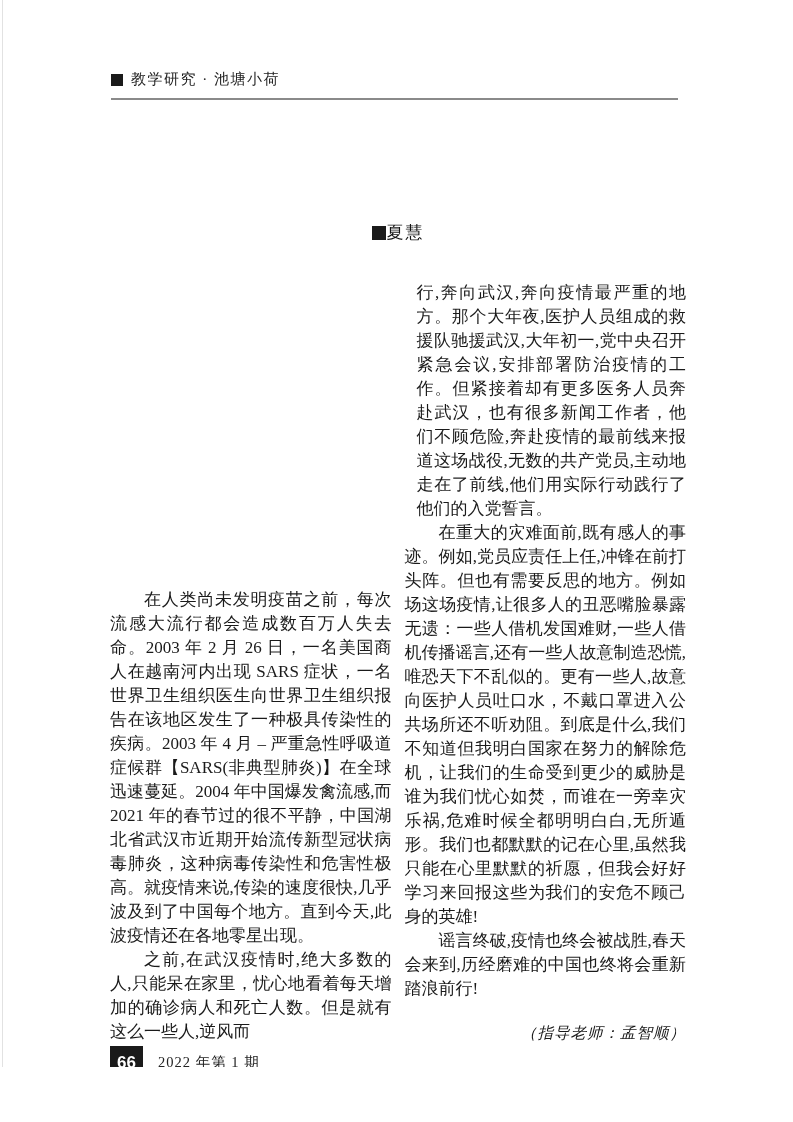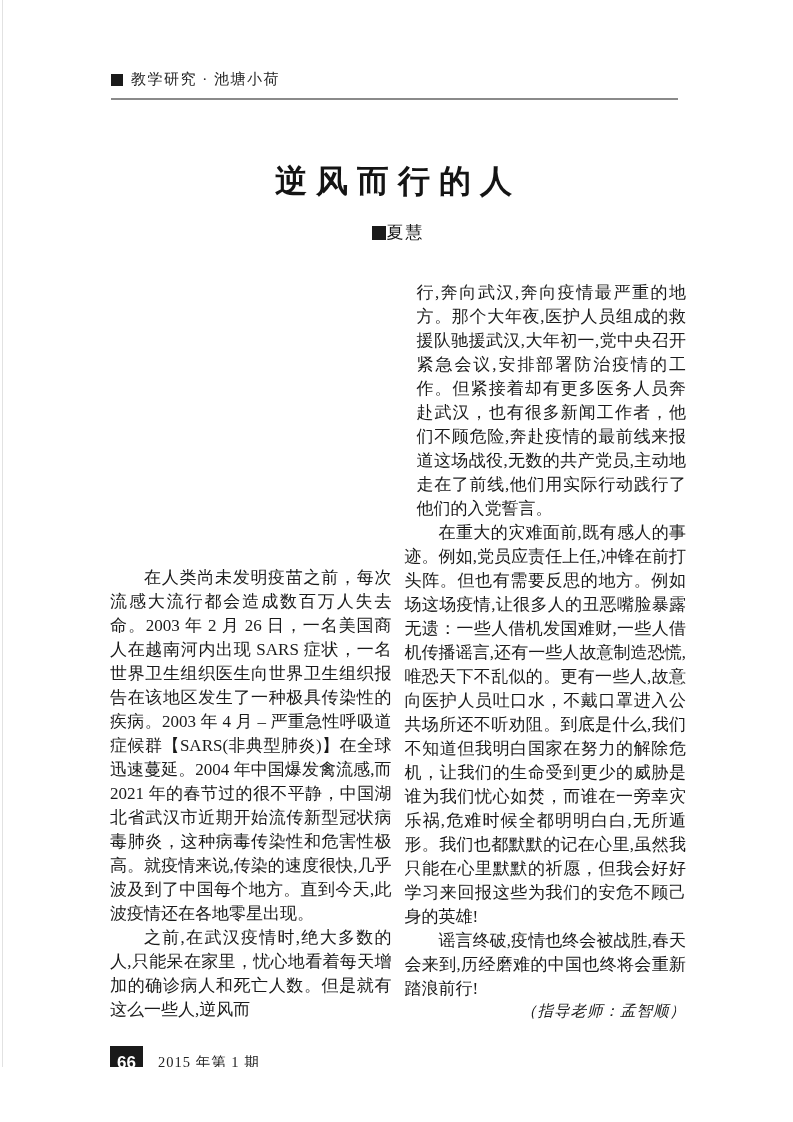--- a/index.html
+++ b/index.html
@@ -50,20 +50,21 @@
   }
   .col { flex:1 1 0; }
   .col p {
     font-size:17px; line-height:24px;
     text-align:justify;
     text-indent:2em;
     color:#1a1a1a;
   }
   .col p.no-indent { text-indent:0;margin-left:12px; }
   .credit {
+    margin-top:22px;
     text-align:right;
     font-style:italic;
     font-size:15.5px;
     letter-spacing:1px;
     color:#1a1a1a;
   }
   
   .footer {
     position:absolute; top:1022px; left:110px;
     display:flex; align-items:center; gap:15px;margin-top:24px;
@@ -81,21 +82,20 @@
 <body>
 
 <div class="page">
   <div class="scan-edge"></div>
 
   <div class="header">
     <span class="sq hdr"></span>
     <span>教学研究 · 池塘小荷</span>
   </div>
 
-  <div class="title">逆风而行的人</div>
 
   <div class="author">
     <span class="sq auth"></span>
     <span>夏慧</span>
   </div>
 
   <div class="columns">
     <div class="col">
       <p>在人类尚未发明疫苗之前，每次流感大流行都会造成数百万人失去命。2003 年 2 月 26 日，一名美国商人在越南河内出现 SARS 症状，一名世界卫生组织医生向世界卫生组织报告在该地区发生了一种极具传染性的疾病。2003 年 4 月 – 严重急性呼吸道症候群【SARS(非典型肺炎)】在全球迅速蔓延。2004 年中国爆发禽流感,而 2021 年的春节过的很不平静，中国湖北省武汉市近期开始流传新型冠状病毒肺炎，这种病毒传染性和危害性极高。就疫情来说,传染的速度很快,几乎波及到了中国每个地方。直到今天,此波疫情还在各地零星出现。</p>
       <p>之前,在武汉疫情时,绝大多数的人,只能呆在家里，忧心地看着每天增加的确诊病人和死亡人数。但是就有这么一些人,逆风而</p>
@@ -103,15 +103,15 @@
     <div class="col">
       <p class="no-indent">行,奔向武汉,奔向疫情最严重的地方。那个大年夜,医护人员组成的救援队驰援武汉,大年初一,党中央召开紧急会议,安排部署防治疫情的工作。但紧接着却有更多医务人员奔赴武汉，也有很多新闻工作者，他们不顾危险,奔赴疫情的最前线来报道这场战役,无数的共产党员,主动地走在了前线,他们用实际行动践行了他们的入党誓言。</p>
       <p>在重大的灾难面前,既有感人的事迹。例如,党员应责任上任,冲锋在前打头阵。但也有需要反思的地方。例如场这场疫情,让很多人的丑恶嘴脸暴露无遗：一些人借机发国难财,一些人借机传播谣言,还有一些人故意制造恐慌,唯恐天下不乱似的。更有一些人,故意向医护人员吐口水，不戴口罩进入公共场所还不听劝阻。到底是什么,我们不知道但我明白国家在努力的解除危机，让我们的生命受到更少的威胁是谁为我们忧心如焚，而谁在一旁幸灾乐祸,危难时候全都明明白白,无所遁形。我们也都默默的记在心里,虽然我只能在心里默默的祈愿，但我会好好学习来回报这些为我们的安危不顾己身的英雄!</p>
       <p>谣言终破,疫情也终会被战胜,春天会来到,历经磨难的中国也终将会重新踏浪前行!</p>
       <div class="credit">（指导老师：孟智顺）</div>
     </div>
   </div>
 
   <div class="footer">
     <div class="page-num">66</div>
-    <div class="issue">2015 年第 1 期</div>
+    <div class="issue">2022 年第 1 期</div>
   </div>
 </div>
 
 </body></html>

